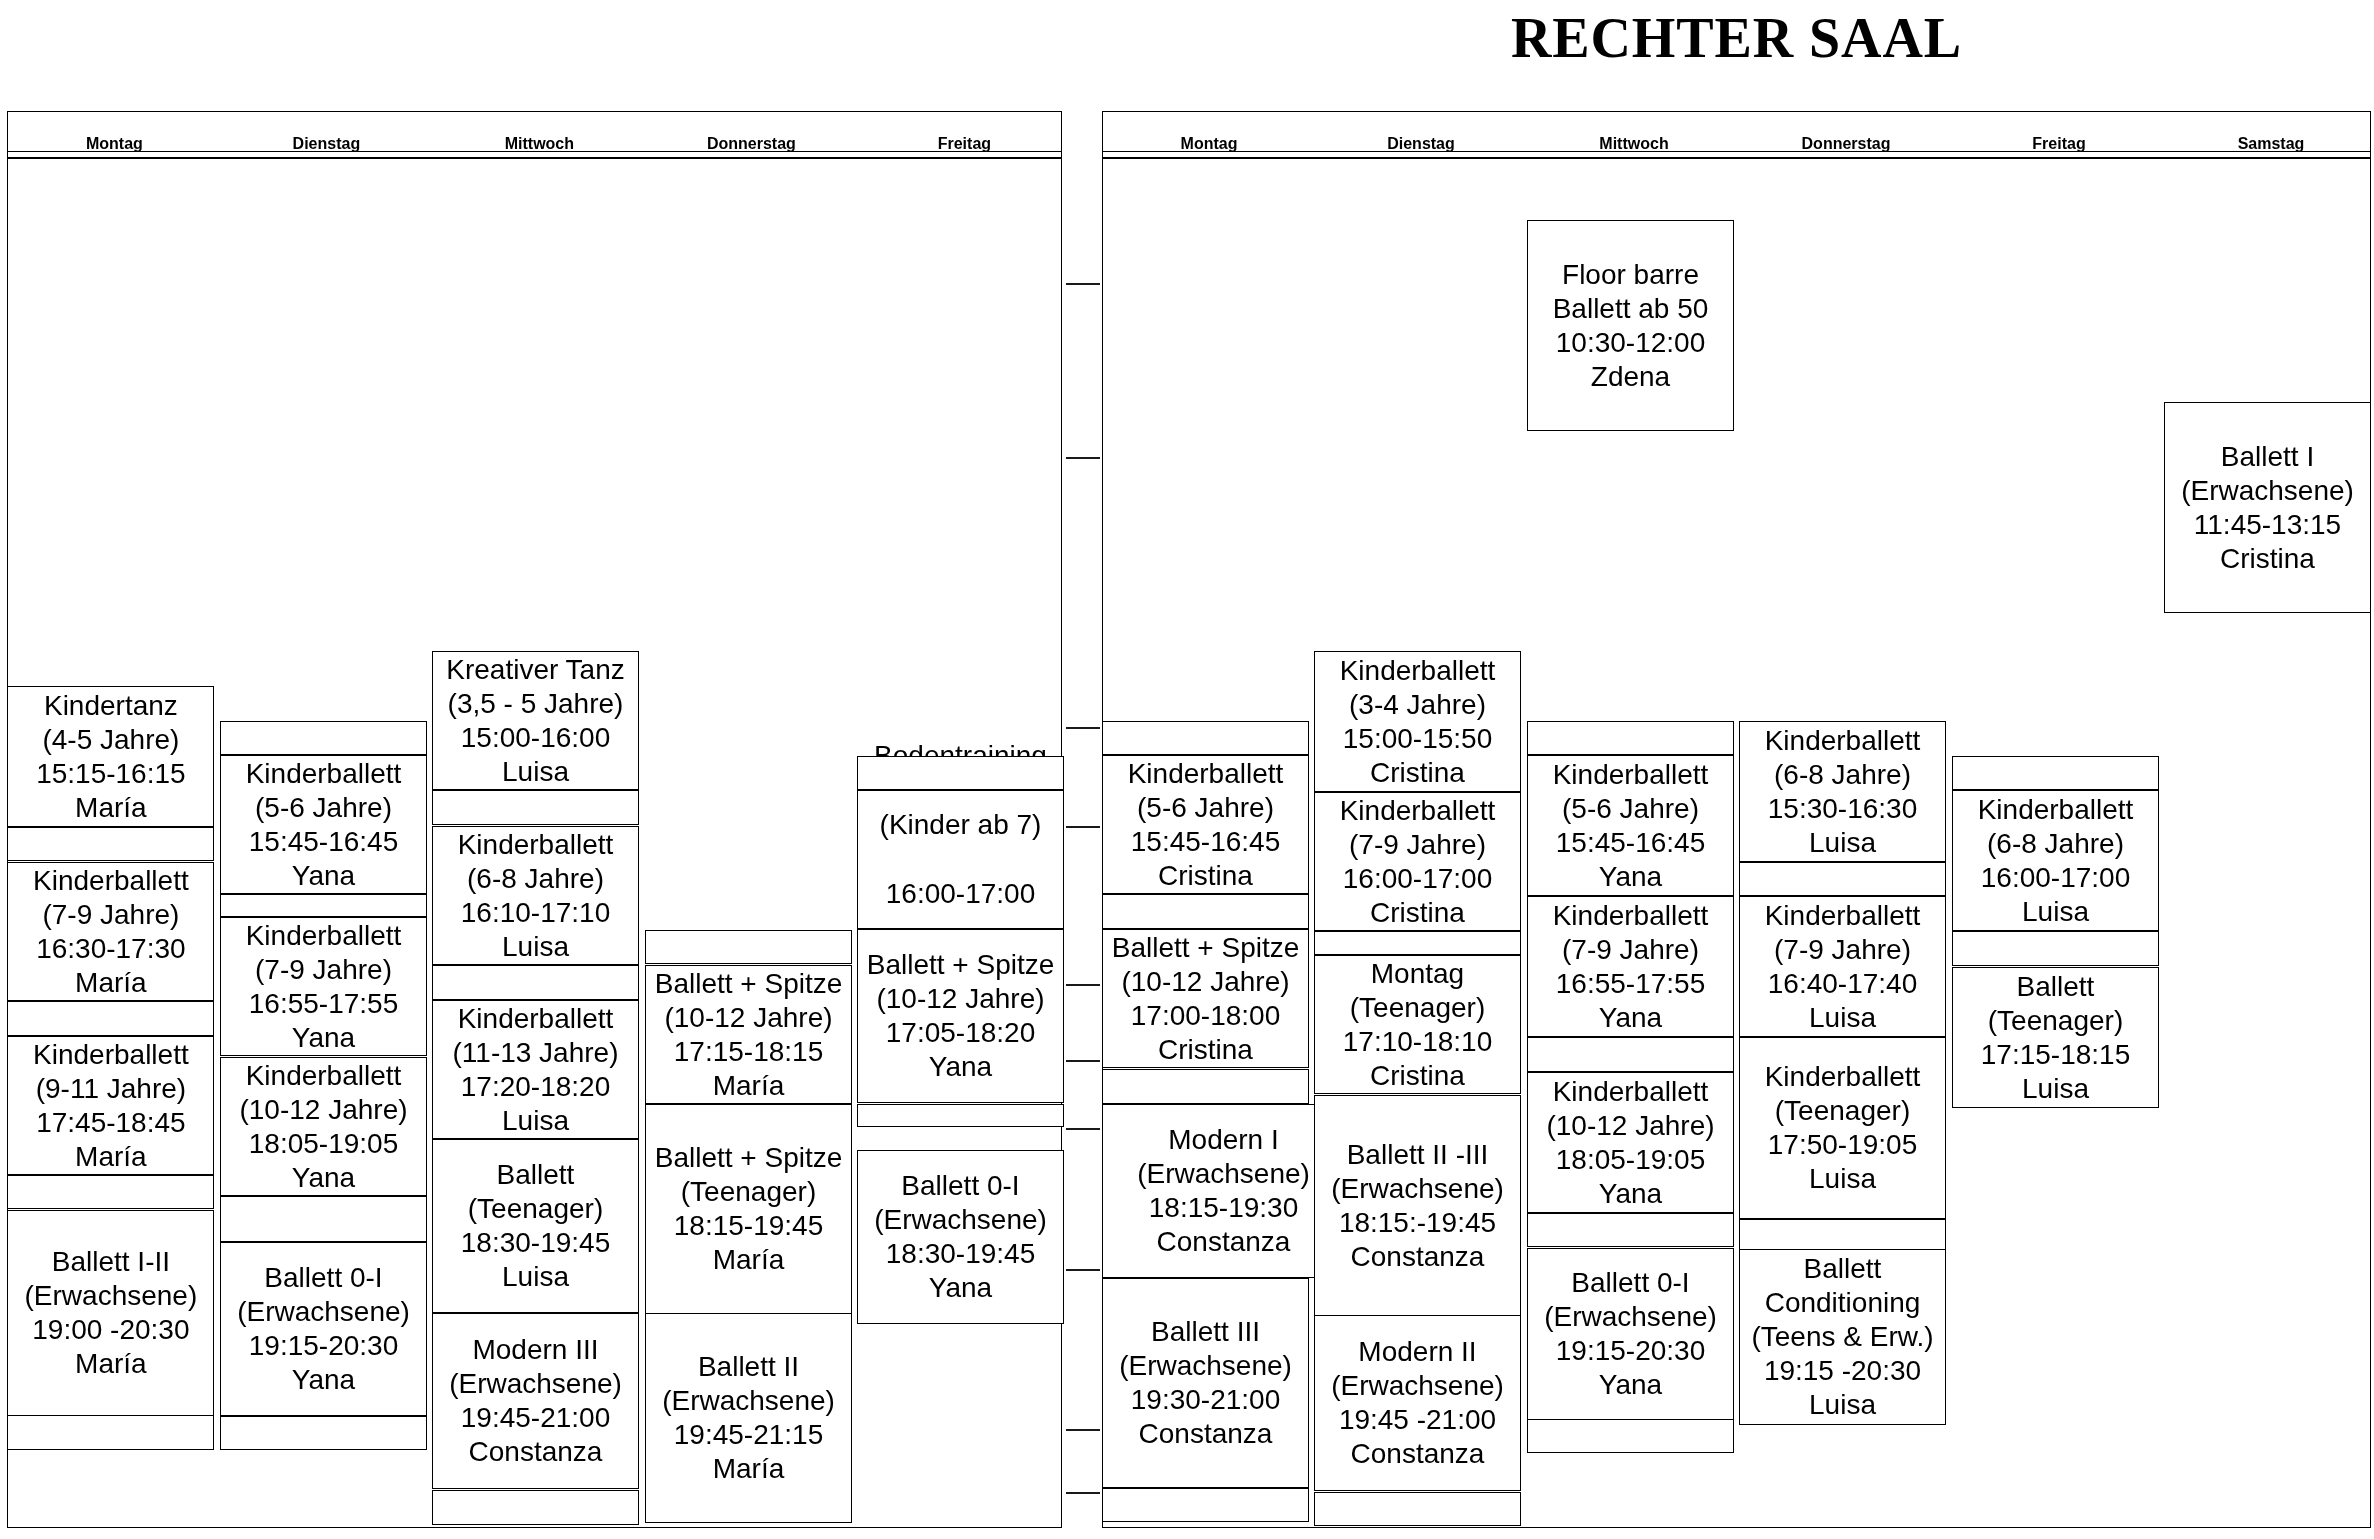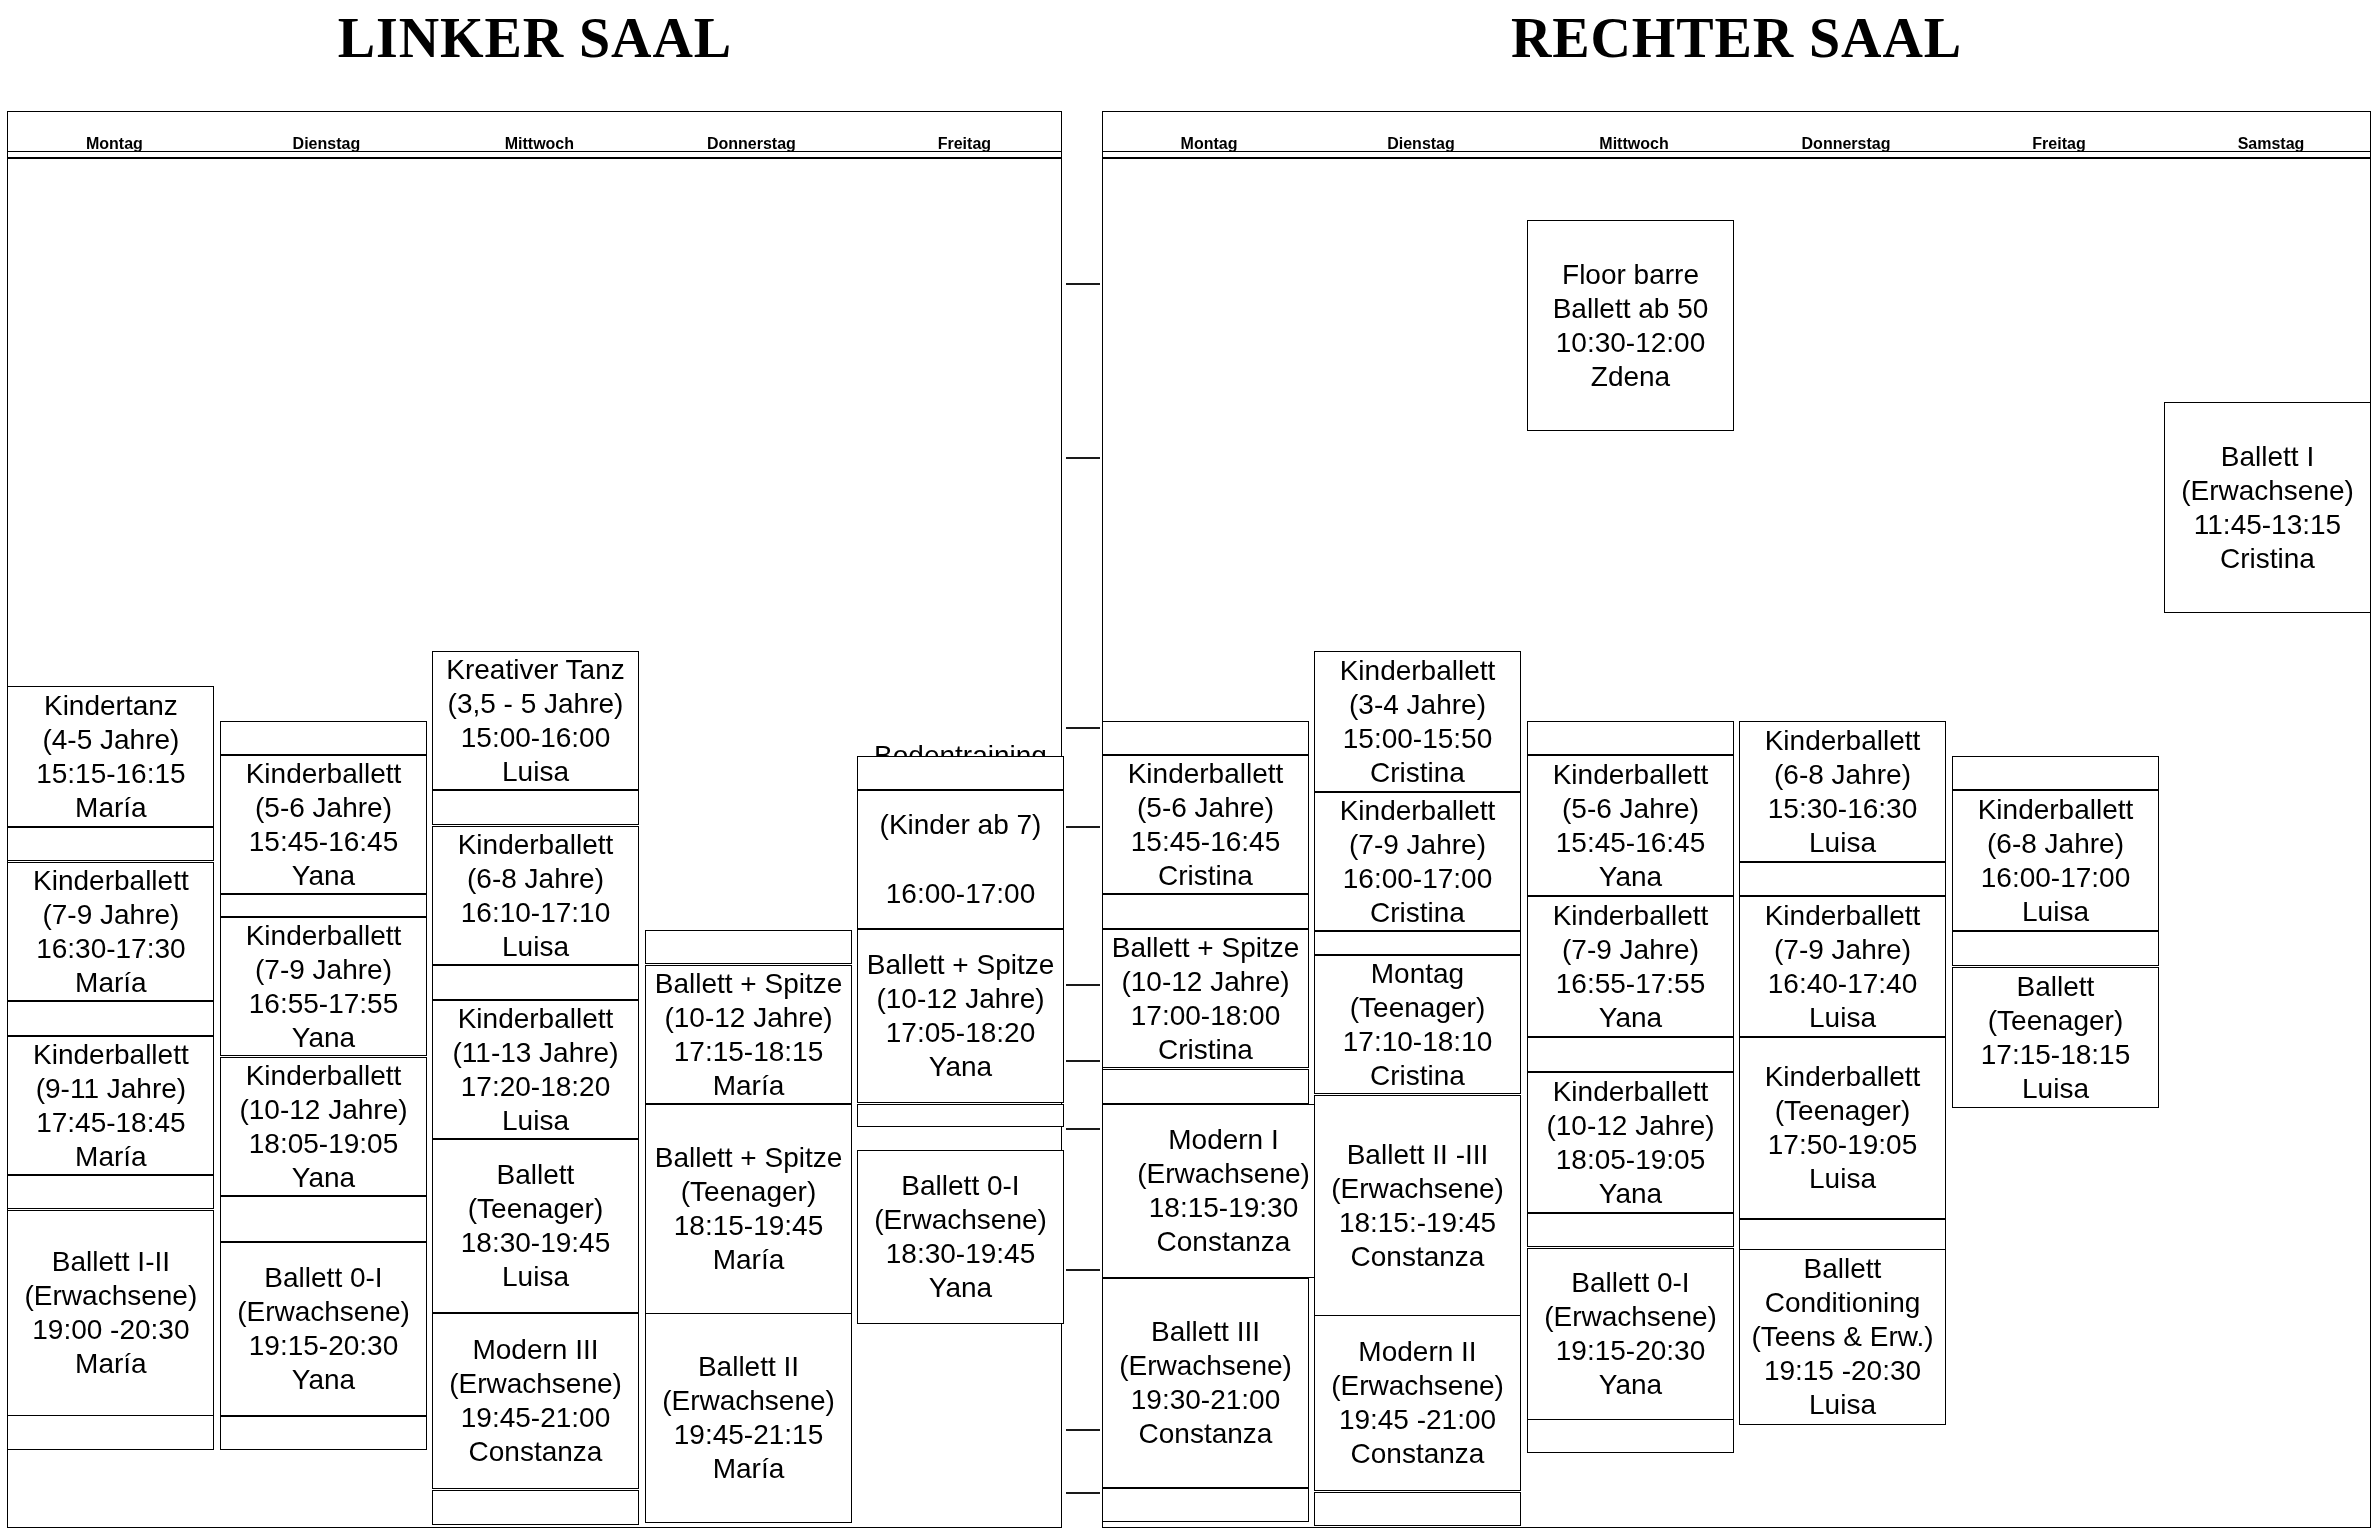--- a/index.html
+++ b/index.html
@@ -24,21 +24,20 @@
         display:flex;flex-direction:column;align-items:center;justify-content:center;
         text-align:center;font-size:28px;line-height:34px;}
   .block .teacher{font-weight:normal;}
   .spacer{position:absolute;border:1.9px solid #000;box-sizing:border-box;background:#fff;}
   .tick{position:absolute;left:1066px;width:34px;height:1.9px;background:#1a1a1a;}
 </style>
 </head>
 <body>
 
 <div class="page">
-  <div class="hall-title hall-title-left">LINKER SAAL</div>
   <div class="hall-title hall-title-right">RECHTER SAAL</div>
 
   <div class="frame frame-left"></div>
   <div class="frame frame-right"></div>
 
   <div class="header-band header-left" id="header-0">
       <div class="day-cell" style="left: 0px; width: 212px;">Montag</div>
       <div class="day-cell" style="left: 212px; width: 212px;">Dienstag</div>
       <div class="day-cell" style="left: 425px; width: 212px;">Mittwoch</div>
       <div class="day-cell" style="left: 637px; width: 212px;">Donnerstag</div>

